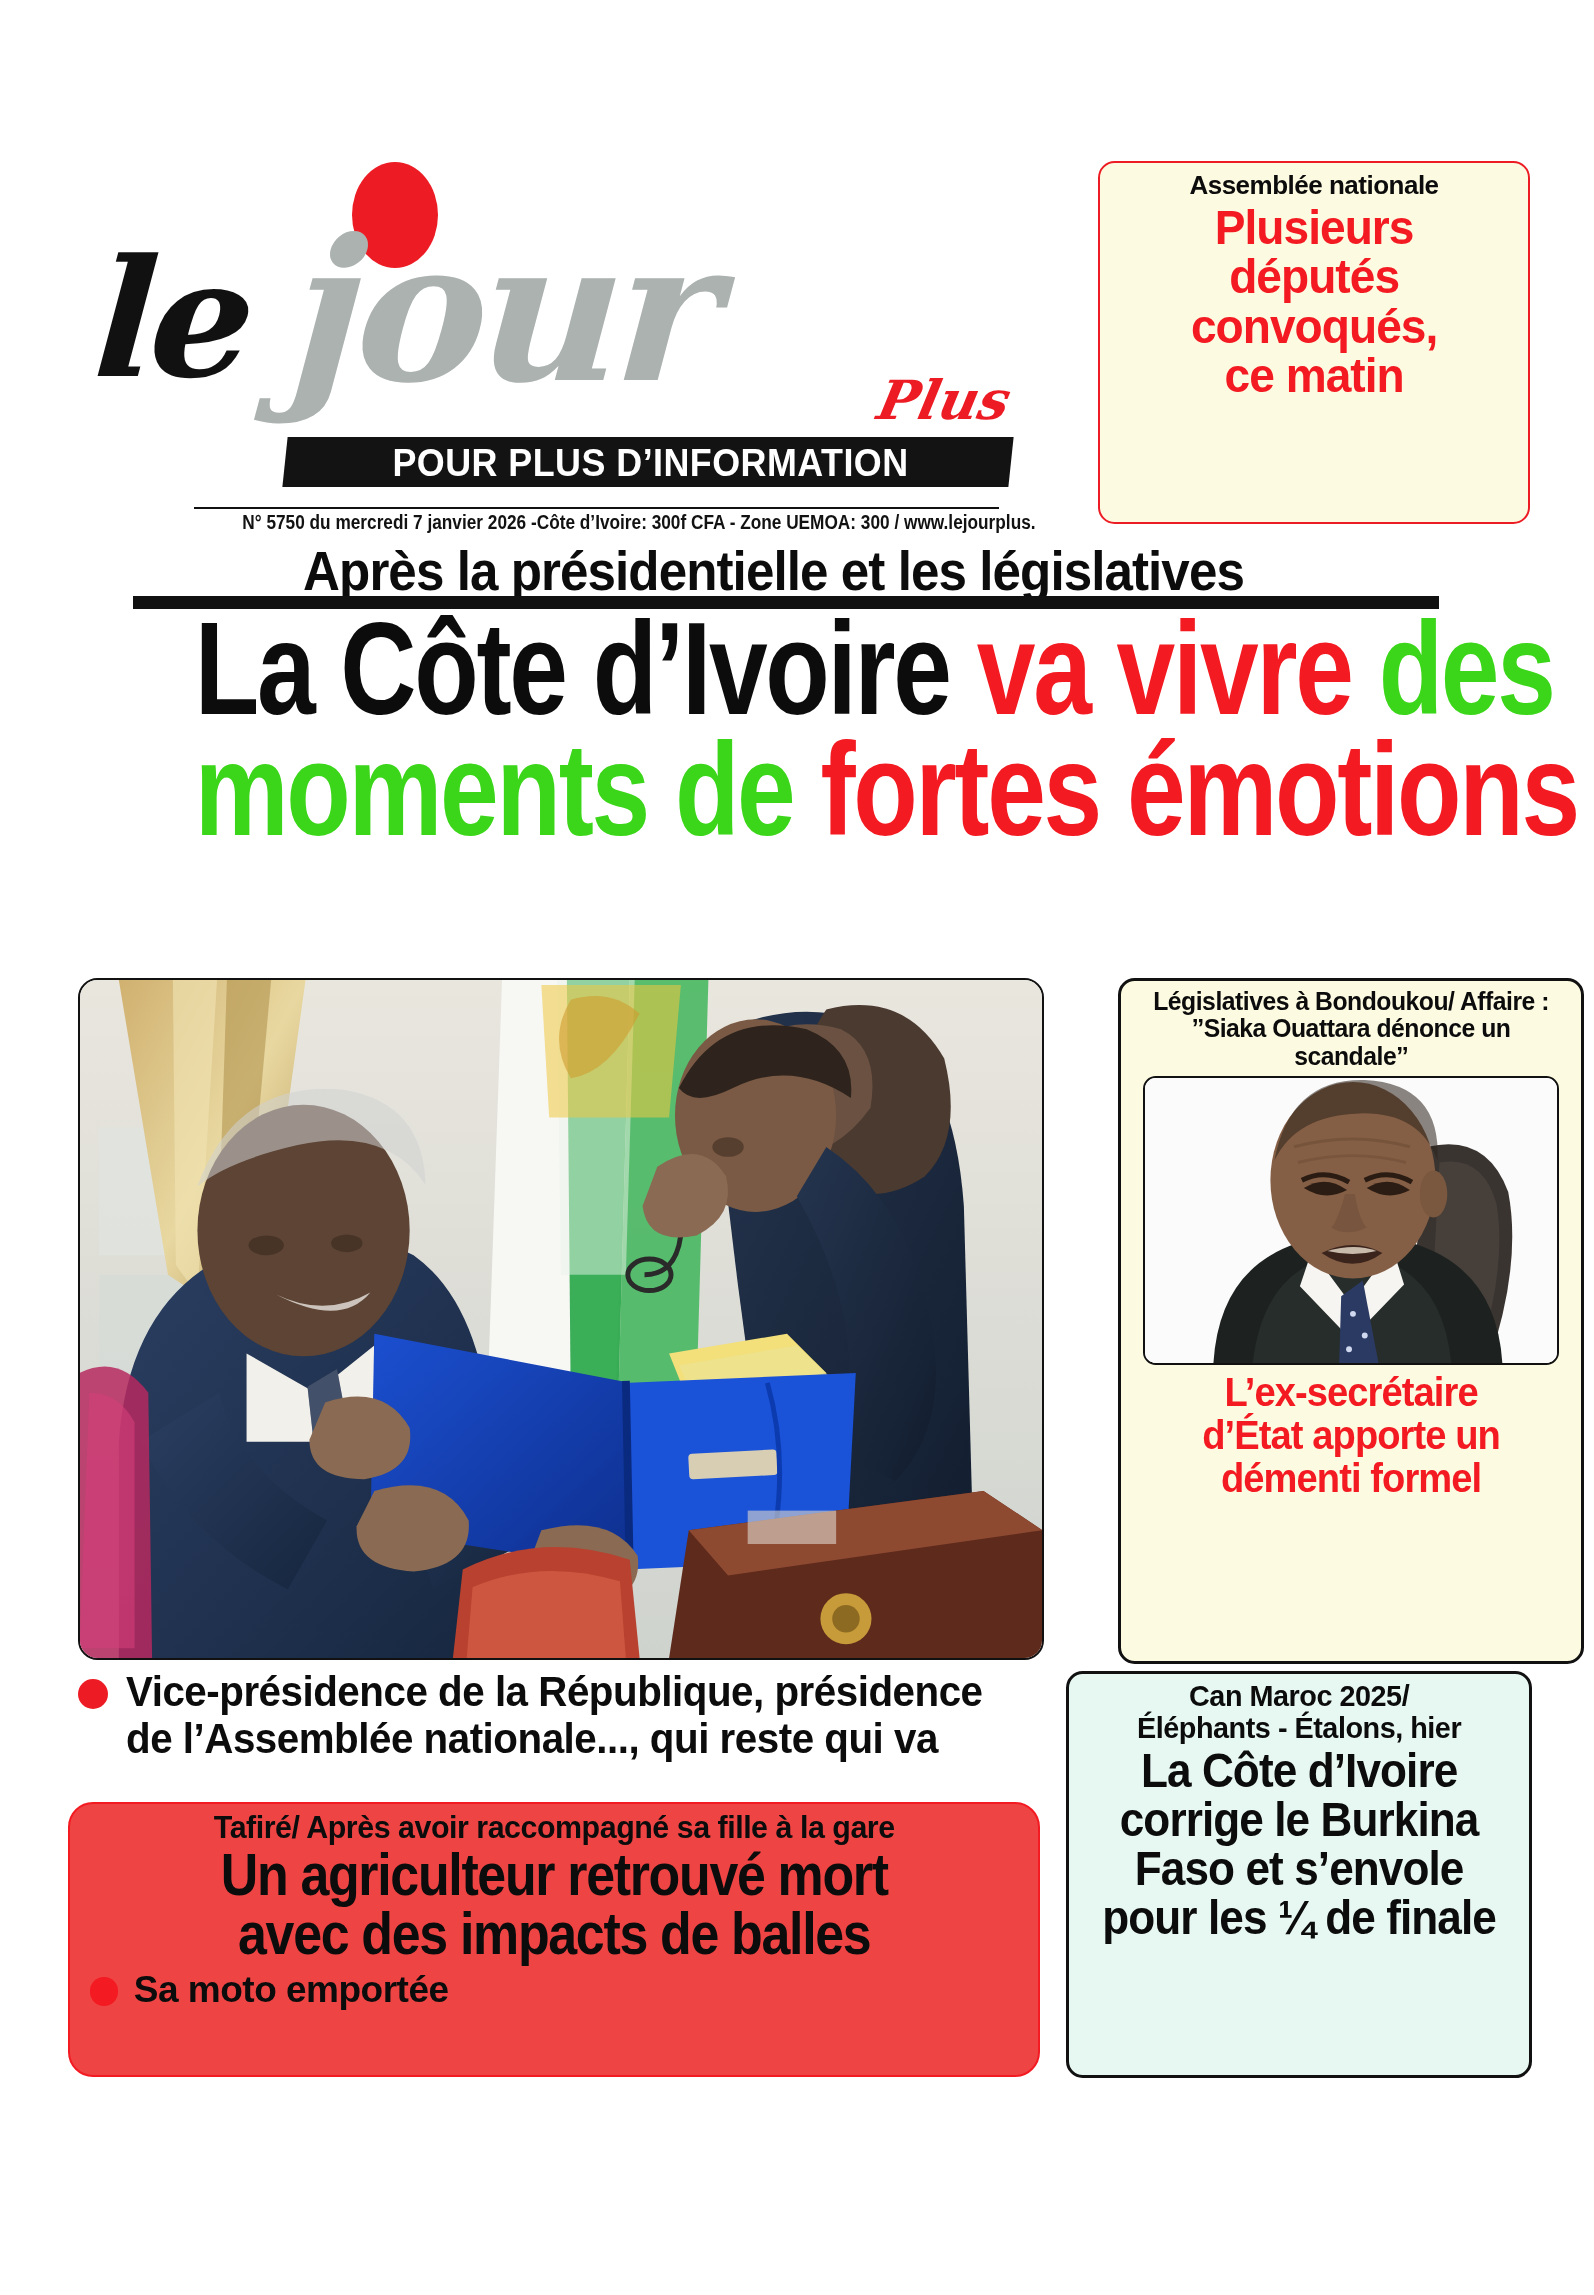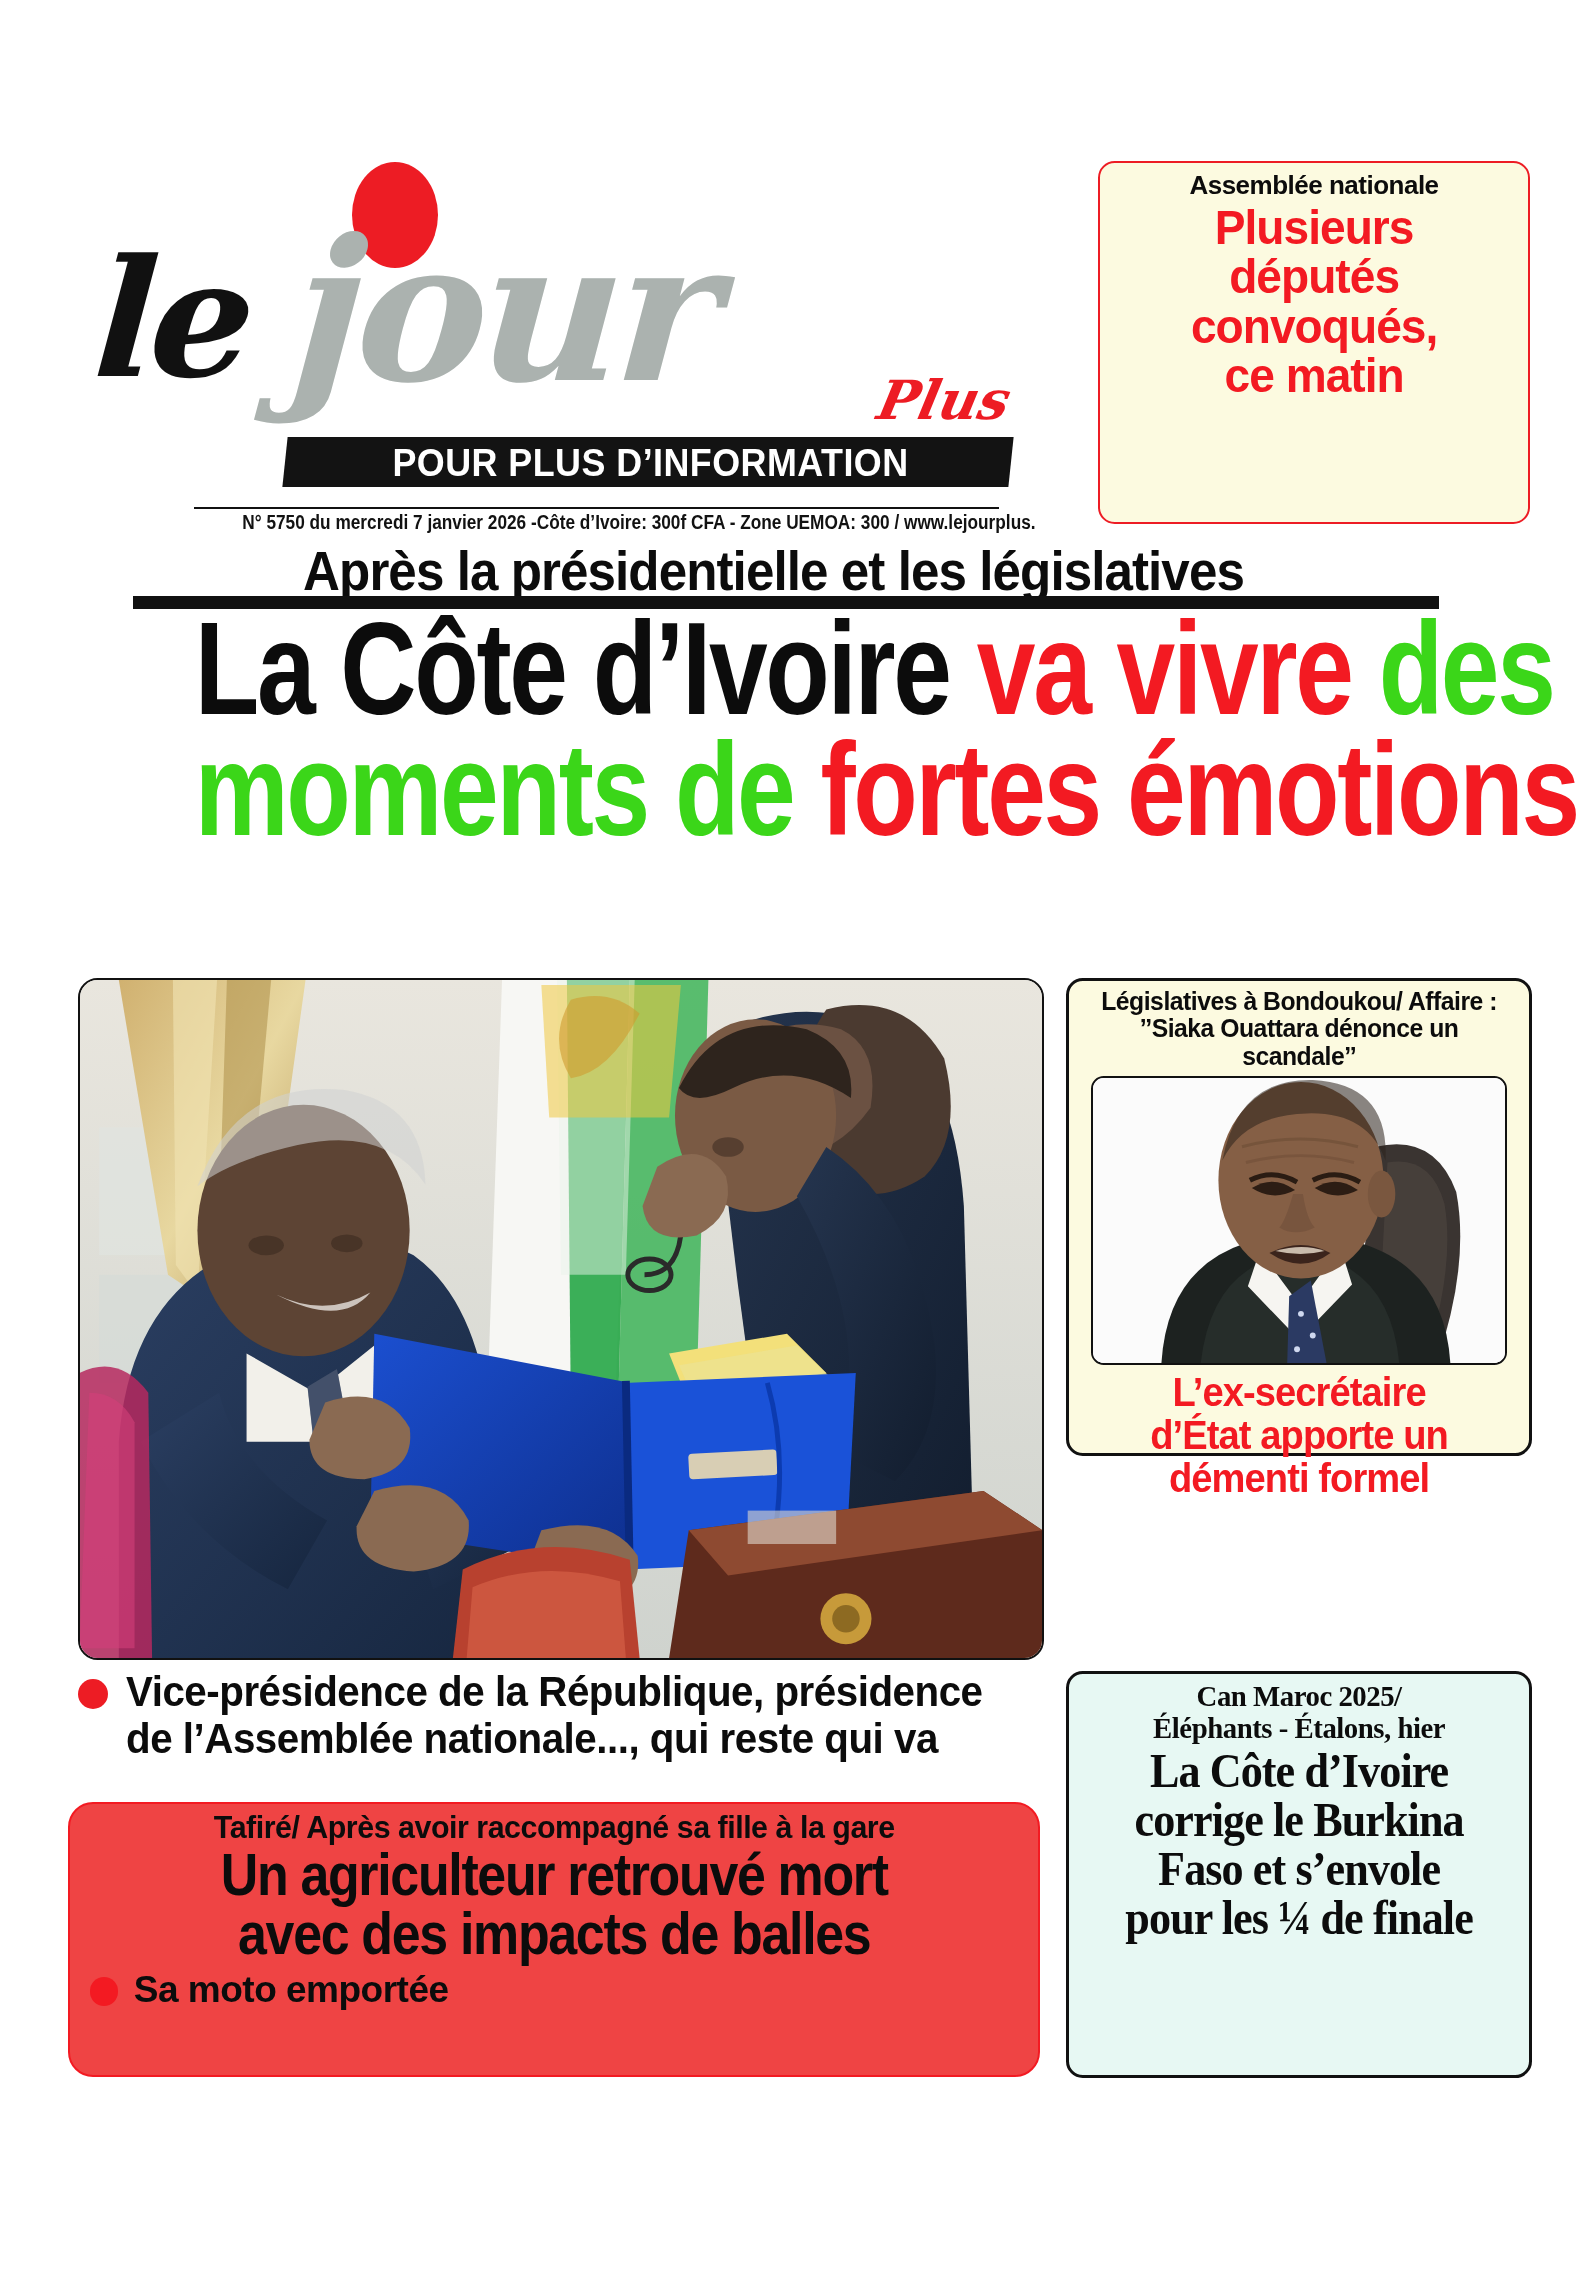--- a/index.html
+++ b/index.html
@@ -87,36 +87,36 @@
                line-height:1.05;letter-spacing:-0.5px;transform:scaleX(0.95);transform-origin:center;}
   .pink-head{margin-top:2px;font-size:59px;font-weight:700;color:#0c0c0c;
              text-align:center;line-height:1.0;letter-spacing:-1.5px;
              transform:scaleX(0.88);transform-origin:center;}
   .pink-sub{position:relative;margin-top:6.9px;padding-left:51px;
             font-size:37px;font-weight:700;color:#0c0c0c;line-height:1.0;letter-spacing:-0.5px;}
   .pink-dot{position:absolute;left:6.9px;top:5.9px;width:28.5px;height:28.5px;
             border-radius:50%;background:#F31A22;}
 
   
-  .box-bdk{position:absolute;left:1066px;top:978px;width:466px;height:478px;
+  .box-bdk{position:absolute;left:1118px;top:978px;width:466px;height:686px;
            background:#FCFAE0;border:3.4px solid #111;border-radius:16.7px;
            box-sizing:border-box;padding:6.9px 5.9px 3.9px;}
   .bdk-kicker{font-size:25.5px;font-weight:700;color:#0c0c0c;text-align:center;
               line-height:1.08;letter-spacing:-0.5px;transform:scaleX(0.97);transform-origin:center;}
   .bdk-photo{margin:5.9px auto 0;width:412px;height:285px;
              border:2.5px solid #111;border-radius:12.8px;overflow:hidden;background:#fff;}
   .bdk-photo svg{display:block;width:100%;height:100%;}
   .bdk-cap{margin-top:5.9px;font-size:41px;font-weight:700;color:#F31A22;
            text-align:center;line-height:1.04;letter-spacing:-1px;
            transform:scaleX(0.93);transform-origin:center top;}
 
   
   .box-sport{position:absolute;left:1066px;top:1671px;width:466px;height:407px;
              background:#E7F8F3;border:3.4px solid #111;border-radius:16.7px;
-             box-sizing:border-box;padding:5.9px 3.9px 2.9px;font-family:Liberation Serif, serif;}
+             box-sizing:border-box;padding:5.9px 3.9px 2.9px;}
   .sp-kicker{font-size:30px;font-weight:700;color:#0c0c0c;text-align:center;
              line-height:1.06;letter-spacing:-0.5px;transform:scaleX(0.96);transform-origin:center;}
   .sp-head{margin-top:2.9px;font-size:49px;font-weight:700;color:#0c0c0c;
            text-align:center;line-height:1.0;letter-spacing:-1px;
            transform:scaleX(0.90);transform-origin:center top;}
 </style>
 </head>
 <body>
 
 <div class="page">

